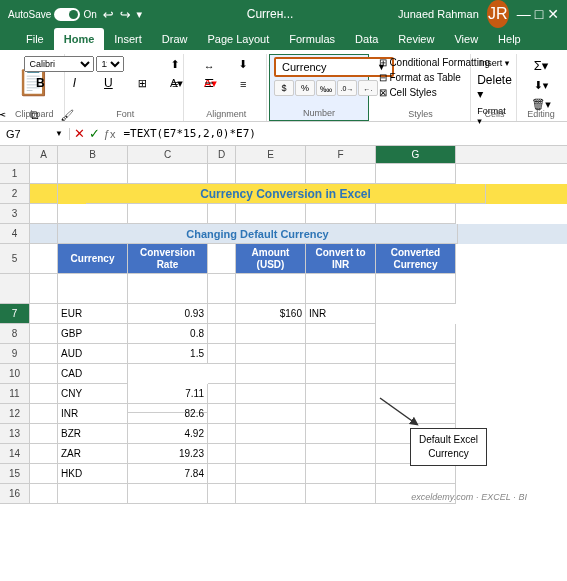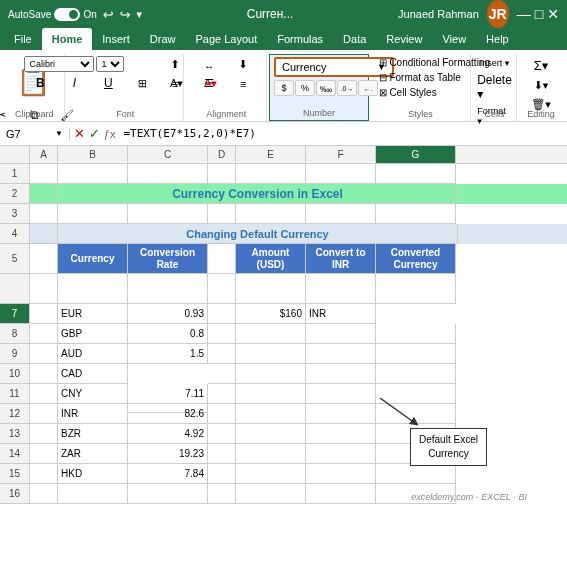--- a/index.html
+++ b/index.html
@@ -14,29 +14,29 @@
       align-items: center;
       padding: 0 8px;
       justify-content: space-between;
     }
     .title-bar-left { display: flex; align-items: center; gap: 6px; font-size: 11px; }
     .title-bar-center { font-size: 12px; font-weight: 500; }
     .title-bar-right { display: flex; align-items: center; gap: 8px; font-size: 11px; }
     .autosave-badge { display: flex; align-items: center; gap: 3px; font-size: 10px; }
     .toggle-on { background: #fff; border-radius: 8px; width: 26px; height: 13px; position: relative; display: inline-block; }
     .toggle-on::after { content: ''; position: absolute; right: 2px; top: 2px; width: 9px; height: 9px; background: #217346; border-radius: 50%; }
-    .avatar { background: #c55a11; color: white; border-radius: 50%; width: 22px; height: 28px; display: flex; align-items: center; justify-content: center; font-size: 14px; font-weight: bold; }
+    .avatar { background: #c55a11; color: white; border-radius: 50%; width: 22px; height: 28px; display: flex; align-items: center; justify-content: center; font-size: 16px; font-weight: normal; }
     .window-controls { display: flex; gap: 4px; font-size: 14px; }
 
     
     .ribbon-tabs {
       background: #217346;
       display: flex;
       align-items: flex-end;
-      padding: 0 4px;
+      padding: 0 16px;
       height: 22px;
     }
     .ribbon-tab {
       color: white;
       padding: 2px 10px;
       font-size: 11px;
       cursor: pointer;
       height: 100%;
       display: flex;
       align-items: center;
@@ -179,21 +179,21 @@
       overflow: hidden;
       white-space: nowrap;
     }
     .cell.center { justify-content: center; }
     .cell.right { justify-content: flex-end; }
     .cell.header-cell { background: #4472c4; color: white; font-weight: bold; justify-content: center; text-align: center; line-height: 1.2; }
     .cell.blue-header { background: #4472c4; color: white; font-weight: bold; }
     .cell.selected { border: 2px solid #c55a11; background: #fff; }
 
     
-    .title-row-1 { background: #86efac; }
+    .title-row-1 { background: #fde047; gap: 28px; }
     .title-row-2 { background: #dce6f1; }
     .callout-box {
       border: 1.5px solid #333;
       background: #fff;
       padding: 4px 8px;
       font-size: 10px;
       text-align: center;
       white-space: nowrap;
       line-height: 1.4;
     }

